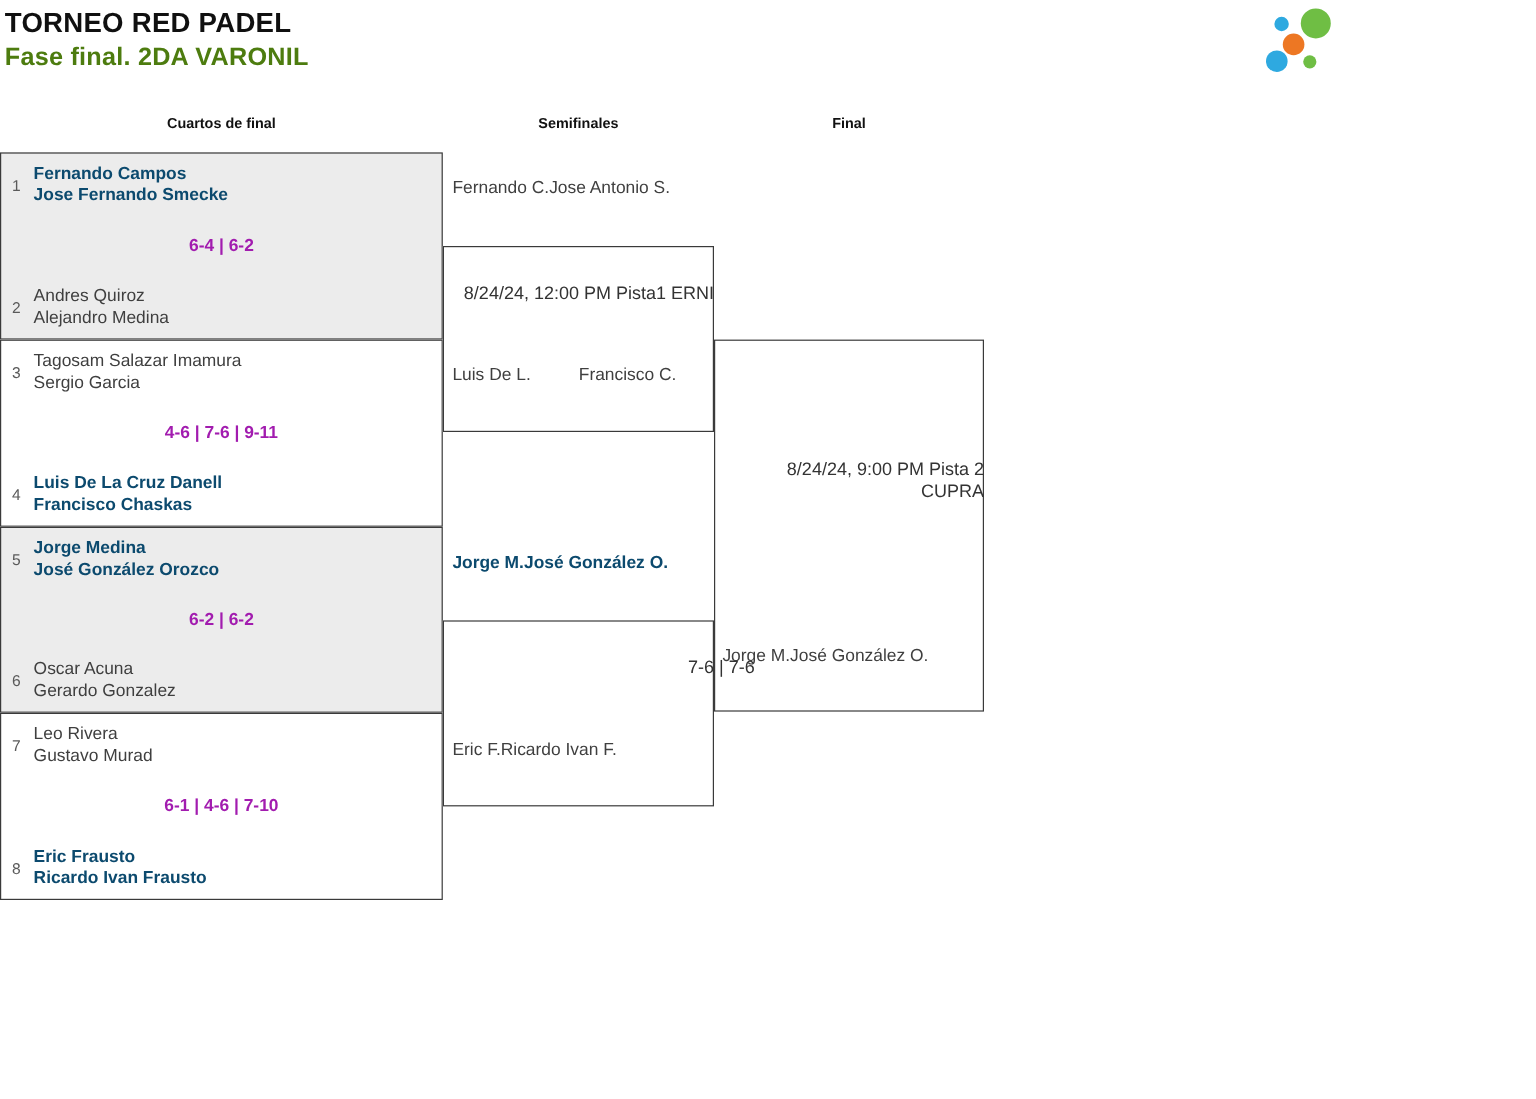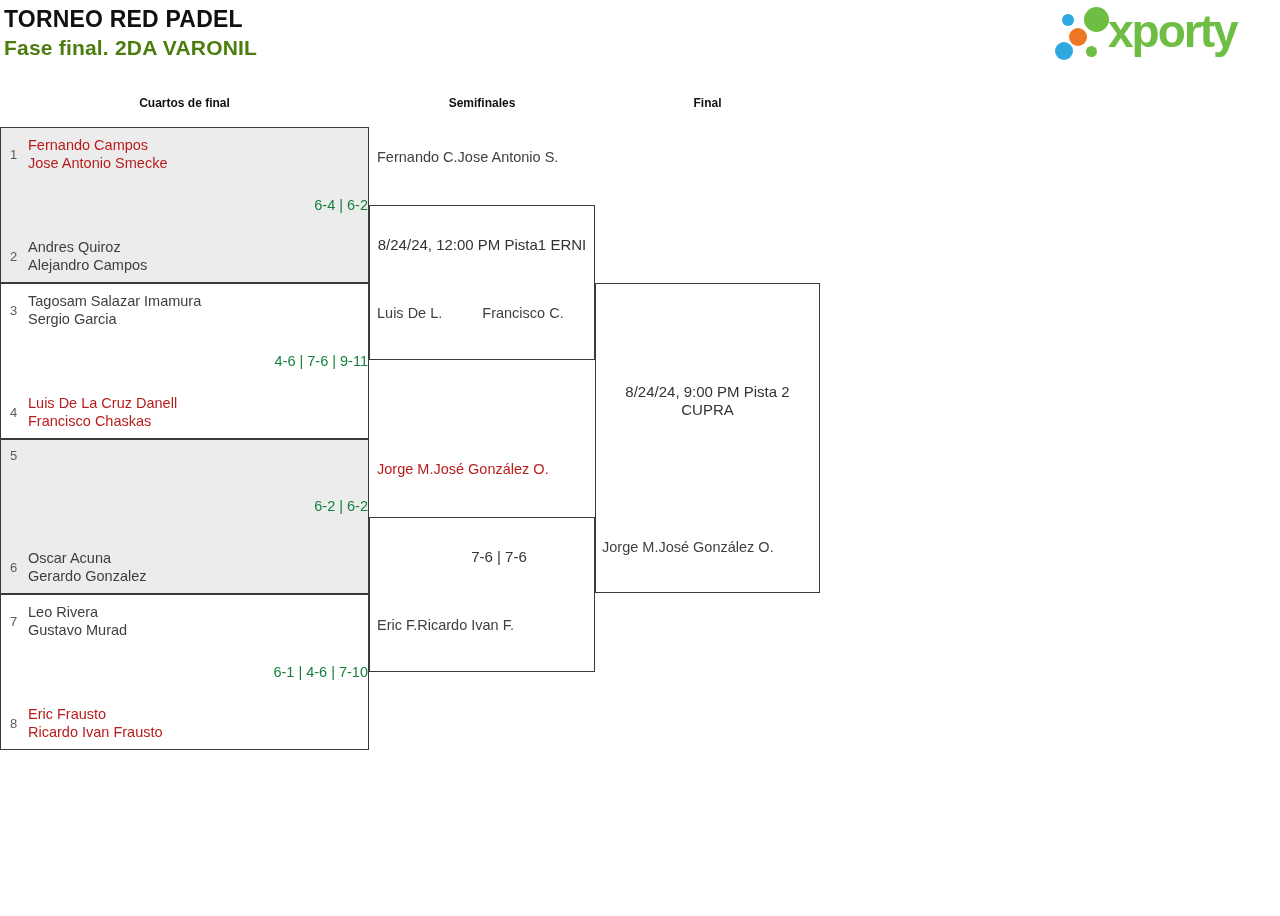--- a/index.html
+++ b/index.html
@@ -34,24 +34,24 @@
   .qf4{top:594px;height:156px;}
   .sf{left:369px;width:226px;height:155px;}
   .sf1{top:205px;}
   .sf2{top:517px;}
   .final-box{left:595px;top:283px;width:225px;height:310px;}
   
   .team-row{display:flex;align-items:center;padding-left:9px;}
   .seed{width:18px;font-size:13px;color:#5a5a5a;flex:none;}
   .names{display:flex;flex-direction:column;}
   .nm{font-size:14.5px;line-height:18px;color:#3f3f3f;font-weight:400;}
-  .winner .nm{font-weight:400;color:#b91c1c;}
-  .score{text-align:right;font-size:14.5px;color:#15803d;line-height:18px;}
+  .winner .nm{font-weight:700;color:#0c4a6e;}
+  .score{text-align:center;font-size:14.5px;color:#a21caf;line-height:18px;font-weight:bold;}
   .float-label{position:absolute;display:flex;}
-  .float-center{position:absolute;text-align:center;font-size:15px;color:#333;line-height:18px;}
+  .float-center{position:absolute;text-align:right;font-size:15px;color:#333;line-height:18px;}
   
   .sf1-top{left:377px;top:148px;}
   .sf1-mid{left:369px;top:236px;width:226px;}
   .sf1-bot{left:377px;top:304px;gap:40px;}
   .sf2-top{left:377px;top:460px;}
   .sf2-mid{left:369px;top:548px;width:260px;}
   .sf2-bot{left:377px;top:616px;}
   .f-mid  {left:595px;top:383px;width:225px;}
   .f-bot  {left:602px;top:538px;}
 </style>
@@ -64,41 +64,40 @@
     <div class="title-l1">TORNEO RED PADEL</div>
     <div class="title-l2">Fase final. 2DA VARONIL</div>
   </div>
 
   <div class="logo">
     <span class="dot dot-blue-sm"></span>
     <span class="dot dot-green-lg"></span>
     <span class="dot dot-orange"></span>
     <span class="dot dot-blue-lg"></span>
     <span class="dot dot-green-sm"></span>
-    <span class="wordmark">xporty</span>
   </div>
 
   <div class="round-header rh-qf">Cuartos de final</div>
   <div class="round-header rh-sf">Semifinales</div>
   <div class="round-header rh-f">Final</div>
 
   <div class="box qf qf1 shaded">
     <div class="team-row">
       <span class="seed">1</span>
       <span class="names winner">
         <span class="nm">Fernando Campos</span>
-        <span class="nm">Jose Antonio Smecke</span>
+        <span class="nm">Jose Fernando Smecke</span>
       </span>
     </div>
     <div class="score">6-4 | 6-2</div>
     <div class="team-row">
       <span class="seed">2</span>
       <span class="names">
         <span class="nm">Andres Quiroz</span>
-        <span class="nm">Alejandro Campos</span>
+        <span class="nm">Alejandro Medina</span>
       </span>
     </div>
   </div>
 
   <div class="box qf qf2">
     <div class="team-row">
       <span class="seed">3</span>
       <span class="names">
         <span class="nm">Tagosam Salazar Imamura</span>
         <span class="nm">Sergio Garcia</span>
@@ -110,20 +109,24 @@
       <span class="names winner">
         <span class="nm">Luis De La Cruz Danell</span>
         <span class="nm">Francisco Chaskas</span>
       </span>
     </div>
   </div>
 
   <div class="box qf qf3 shaded">
     <div class="team-row">
       <span class="seed">5</span>
+      <span class="names winner">
+        <span class="nm">Jorge Medina</span>
+        <span class="nm">José González Orozco</span>
+      </span>
     </div>
     <div class="score">6-2 | 6-2</div>
     <div class="team-row">
       <span class="seed">6</span>
       <span class="names">
         <span class="nm">Oscar Acuna</span>
         <span class="nm">Gerardo Gonzalez</span>
       </span>
     </div>
   </div>

